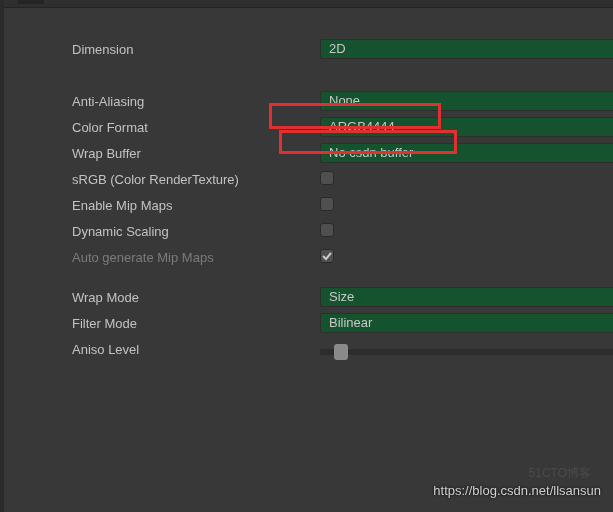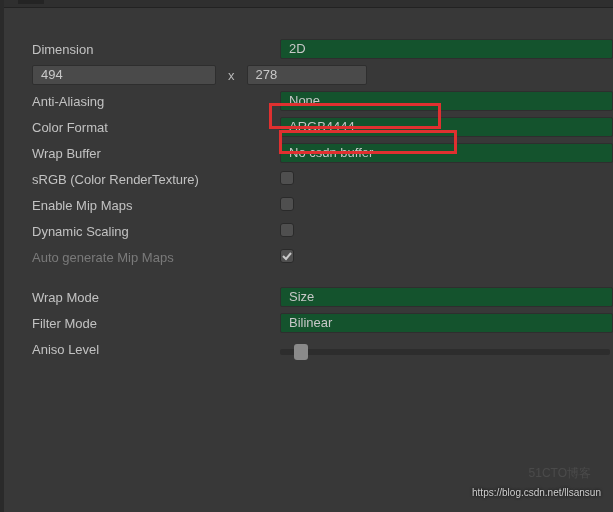--- a/index.html
+++ b/index.html
@@ -33,20 +33,21 @@
   .row {
     display: flex;
     align-items: center;
     height: 26px;
     position: relative;
   }
   .label {
     width: 248px;
     flex-shrink: 0;
     color: #c2c2c2;
+    margin-left: 40px;
   }
   .label.disabled { color: #7a7a7a; }
   .control {
     flex: 1;
     position: relative;
   }
   .dropdown {
     background: #14532d;
     border: 1px solid #2e2e2e;
     border-radius: 2px;
@@ -112,21 +113,21 @@
     background: #8a8a8a;
     border-radius: 3px;
     left: 14px;
   }
   .section-gap { height: 14px; }
   .watermark {
     position: absolute;
     right: 12px;
     bottom: 14px;
     color: #d0d0d0;
-    font-size: 10px;
+    font-size: 13px;
     text-shadow: 0 0 3px #000;
   }
   .faint-wm {
     position: absolute;
     right: 22px;
     bottom: 30px;
     color: #6d6d6d;
     font-size: 12px;
     opacity: 0.35;
   }
@@ -140,25 +141,20 @@
 <div class="panel">
 
   <div class="row">
     <div class="label">Dimension</div>
     <div class="control">
       <div class="dropdown">2D</div>
     </div>
   </div>
 
   <div class="row">
-    <div class="control size-group">
-      <div class="textfield">494</div>
-      <span class="size-x">x</span>
-      <div class="textfield" style="width:120px">278</div>
-    </div>
   </div>
 
   <div class="row">
     <div class="label">Anti-Aliasing</div>
     <div class="control">
       <div class="dropdown">None</div>
     </div>
   </div>
 
   <div class="row">

